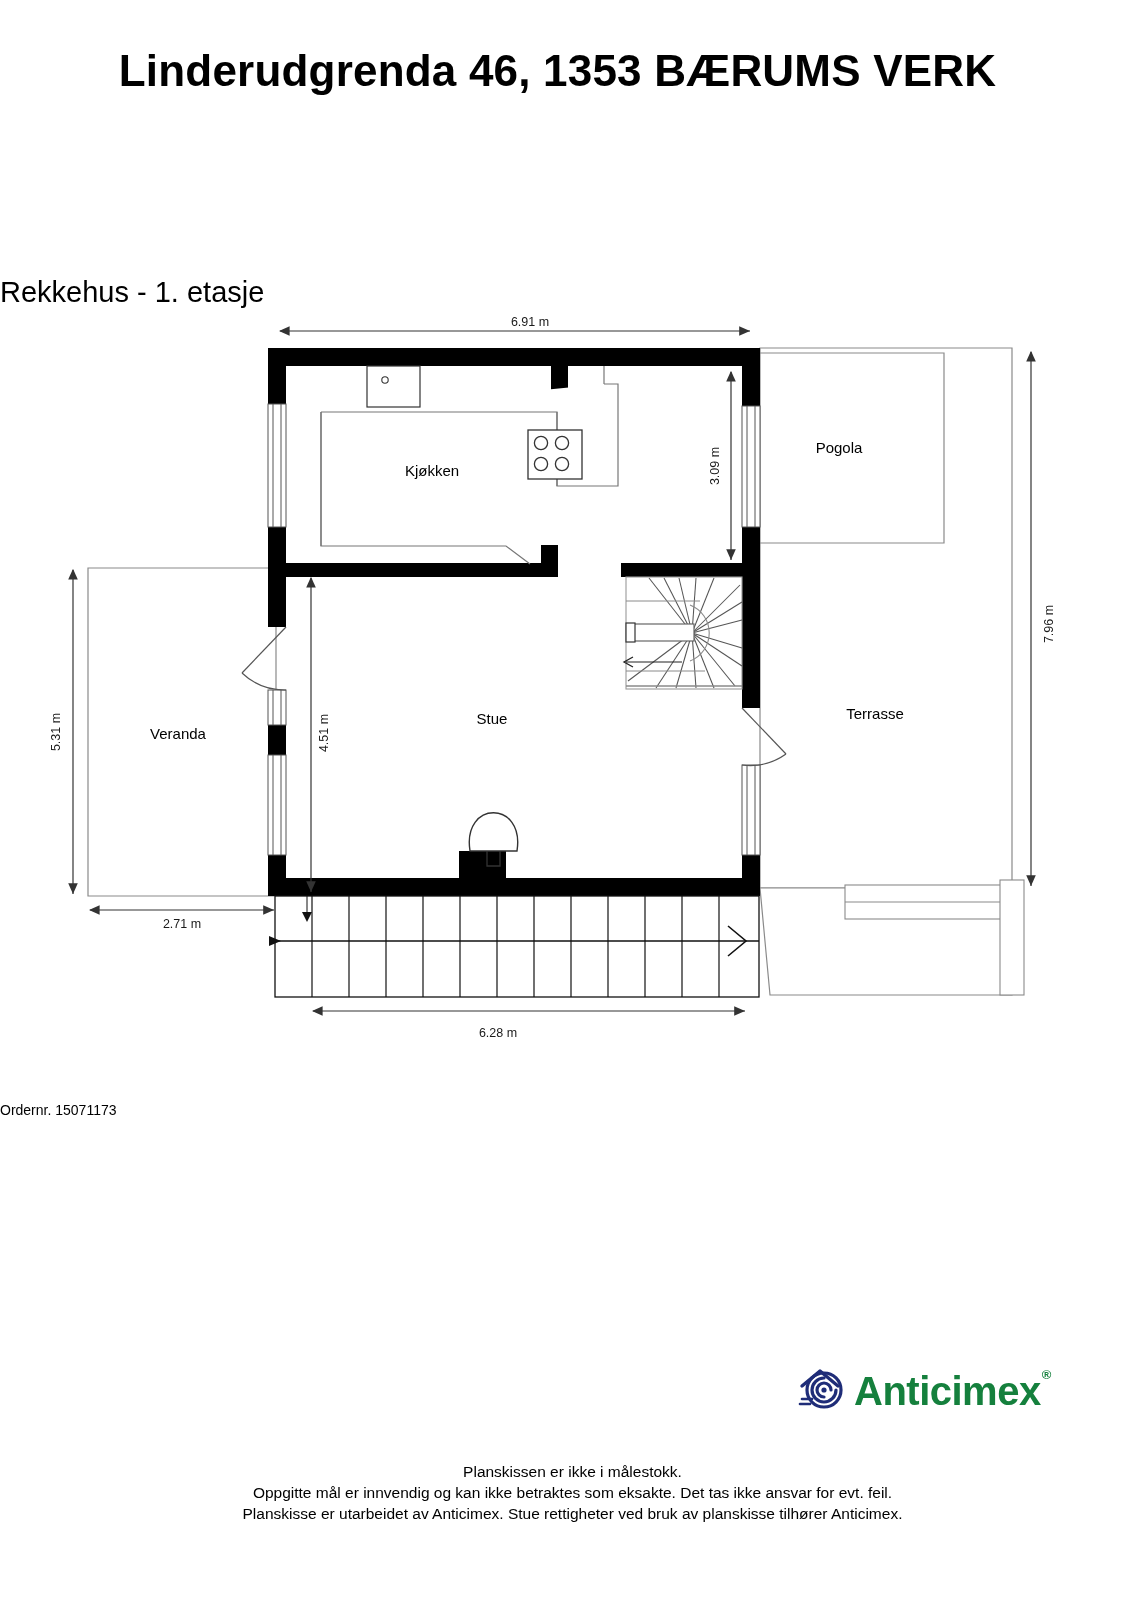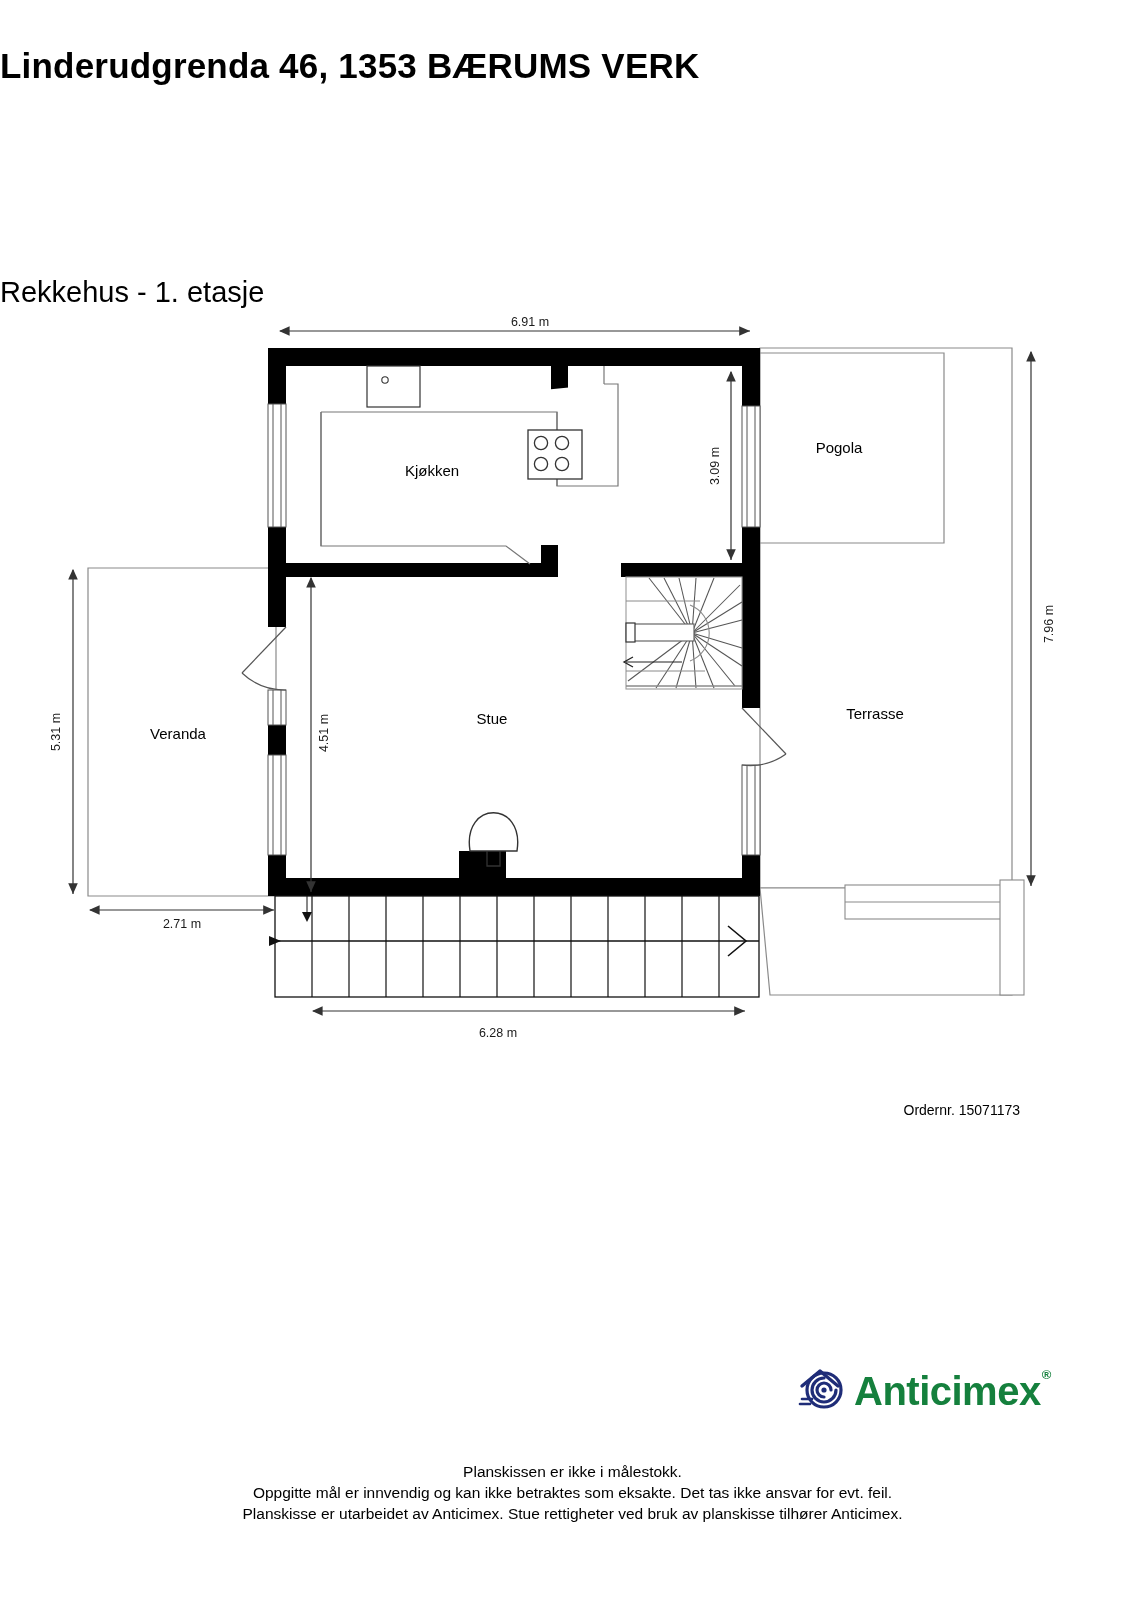--- a/index.html
+++ b/index.html
@@ -16,39 +16,39 @@
     width: 1131px;
     height: 1600px;
     background: #ffffff;
     overflow: hidden;
   }
   .doc-title {
     position: absolute;
     top: 46px;
     left: 0;
     width: 1115px;
-    text-align: left;
-    font-size: 35px;
+    text-align: center;
+    font-size: 44px;
     font-weight: bold;
     letter-spacing: 0.2px;
   }
   .plan-title {
     position: absolute;
     top: 276px;
     left: 0;
     width: 1131px;
     font-size: 29px;
     font-weight: normal;
   }
   .order-no {
     position: absolute;
     top: 1102px;
     left: 0;
     width: 1020px;
-    text-align: right;
+    text-align: left;
     font-size: 14px;
   }
   .footer {
     position: absolute;
     top: 1462px;
     left: 7px;
     width: 1131px;
     text-align: center;
     font-size: 15.5px;
     line-height: 1.35;

